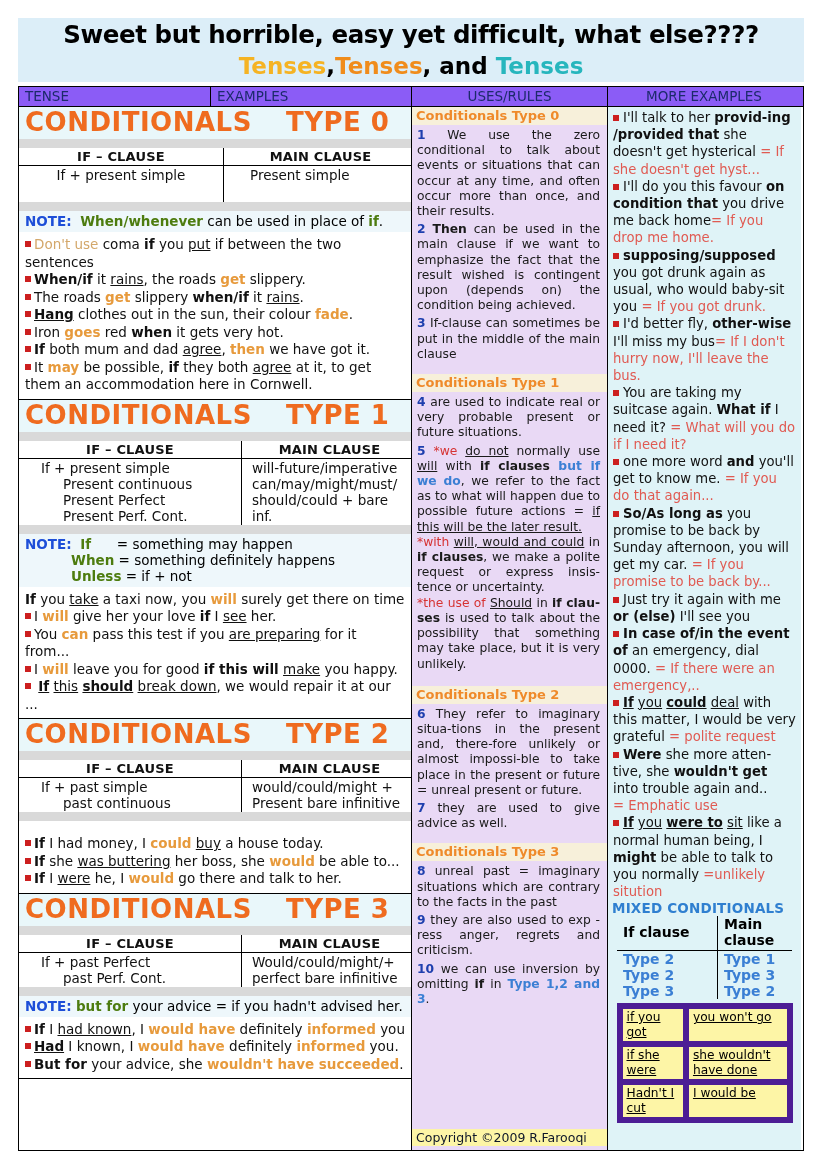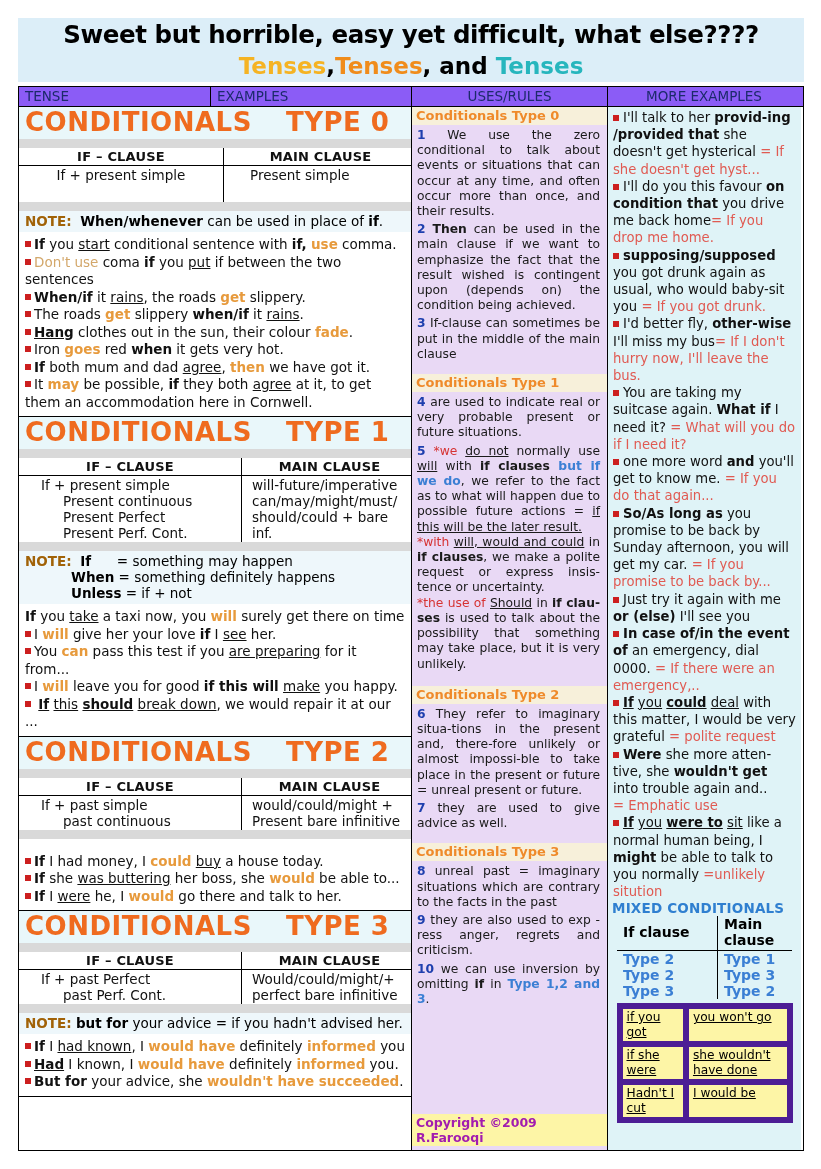--- a/index.html
+++ b/index.html
@@ -42,41 +42,41 @@
   .ctitle .sp{display:inline-block;width:34px;}
   .greybar{height:9px;background:#d9d9d9;}
   .cltab{width:100%;border-collapse:collapse;}
   .cltab td{font-size:13.5px;color:#111;padding:1px 4px;vertical-align:top;
             font-family:"DejaVu Sans",sans-serif;}
   .cltab .hrow td{font-weight:bold;text-align:center;font-size:13px;letter-spacing:0.2px;
                   border-bottom:1.6px solid #000;padding-bottom:1px;}
   .cltab .lcell{width:196px;border-right:1.8px solid #000;text-align:center;}
   .cltab .rcell{padding-left:10px;}
   .note{background:#eef7fb;font-size:13.5px;padding:2px 6px 3px 6px;line-height:16px;}
-  .note .nl{color:#a16207;font-weight:bold;}
-  .note .blue{color:#000000;font-weight:bold;}
+  .note .nl{color:#1d4ed8;font-weight:bold;}
+  .note .blue{color:#4d7c0f;font-weight:bold;}
   .exlist{padding:4px 6px 2px 6px;}
   .exlist p{margin:0;font-size:13.5px;line-height:17.5px;color:#111;}
   .bq{display:inline-block;width:6px;height:6px;background:#cc1f1f;margin-right:3px;
       vertical-align:2px;}
   .b{font-weight:bold;margin-top:24px;}
   .u{text-decoration:underline;}
   .or{color:#e79a3c;font-weight:bold;}
   .tan{color:#d3a76a;}
   .sep{border-top:1.6px solid #000;margin:3px 0 0 0;}
 
   
   .mhdr{font-size:13px;font-weight:bold;color:#ef8a2a;background:#f7f0da;
         padding:1px 4px;line-height:16px;}
   .mpar{font-size:12.3px;color:#1a1a1a;line-height:15.2px;margin:0;padding:3px 7px 0 5px;
         text-align:justify;}
   .mnum{color:#1e3fae;font-weight:bold;}
   .mblue{color:#3b7fd4;font-weight:bold;}
   .mred{color:#d63232;}
-  .copy{background:#fdf5a6;color:#a21caf;font-weight:bold;font-size:12.5px;padding:1px 4px;}
+  .copy{background:#fdf5a6;color:#0f172a;font-weight:normal;font-size:12.5px;padding:1px 4px;}
 
   
   .rlist{padding:2px 5px 0 5px;}
   .rlist p{margin:0;font-size:13.2px;line-height:17.2px;color:#111;}
   .rq{display:inline-block;width:6px;height:6px;background:#cc1f1f;margin-right:4px;
       vertical-align:1px;}
   .rr{color:#e05a52;}
   .mixhdr{color:#2f7fd0;font-weight:bold;font-size:13.5px;letter-spacing:0.2px;padding-left:4px;}
   .mixtab{width:175px;margin:0 auto;border-collapse:collapse;}
   .mixtab td{font-size:14px;font-weight:bold;color:#3b7fd4;padding:0 6px;}
@@ -122,21 +122,20 @@
             </tr>
             <tr>
               <td class="lcell" style="height:34px">If + present simple</td>
               <td class="rcell" style="padding-left:26px">Present simple</td>
             </tr>
           </tbody>
             </table>
           <div class="greybar"></div>
           <div class="note"><span class="nl">NOTE:</span>&nbsp; <span class="blue">When/whenever</span><span> can be used in place of </span><span class="blue">if</span><span>.</span></div>
           <div class="exlist">
-            <p><span class="bq"></span><span class="b">If</span> you <span class="u">start</span> conditional sentence with <span class="b">if,</span> <span class="or">use</span> comma.</p>
             <p><span class="bq"></span><span class="tan">Don't use</span> coma <span class="b">if</span> you <span class="u">put</span> if between the two sentences</p>
             <p><span class="bq"></span><span class="b">When/if</span> it <span class="u">rains</span>, the roads <span class="or">get</span> slippery.</p>
             <p><span class="bq"></span>The roads <span class="or">get</span> slippery <span class="b">when/if</span> it <span class="u">rains</span>.</p>
             <p><span class="bq"></span><span class="b u">Hang</span> clothes out in the sun, their colour <span class="or">fade</span>.</p>
             <p><span class="bq"></span>Iron <span class="or">goes</span> red <span class="b">when</span> it gets very hot.</p>
             <p><span class="bq"></span><span class="b">If</span> both mum and dad <span class="u">agree</span>, <span class="or">then</span> we have got it.</p>
             <p><span class="bq"></span>It <span class="or">may</span> be possible, <span class="b">if</span> they both <span class="u">agree</span> at it, to get them an accommodation here in Cornwell.</p>
           </div>
           <div class="sep"></div>
         </div>

